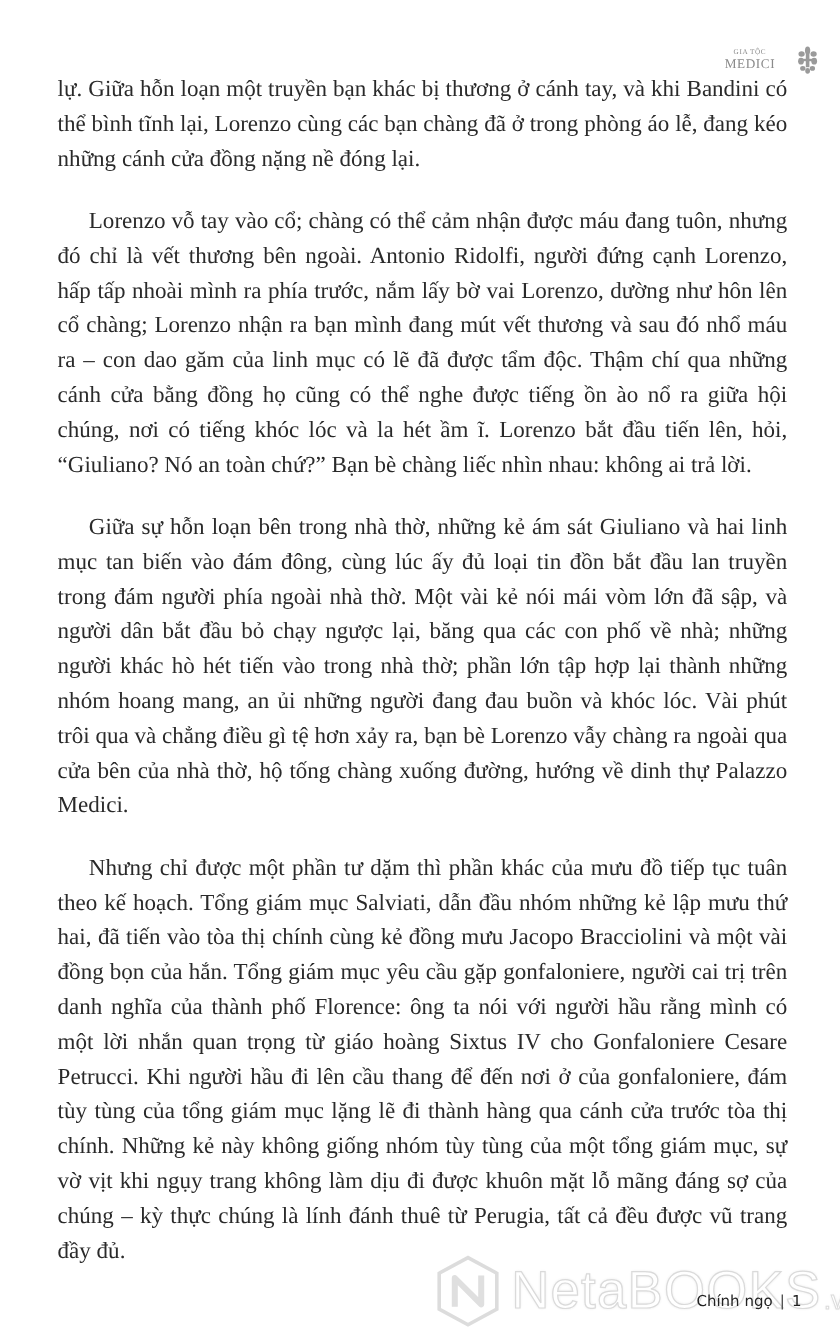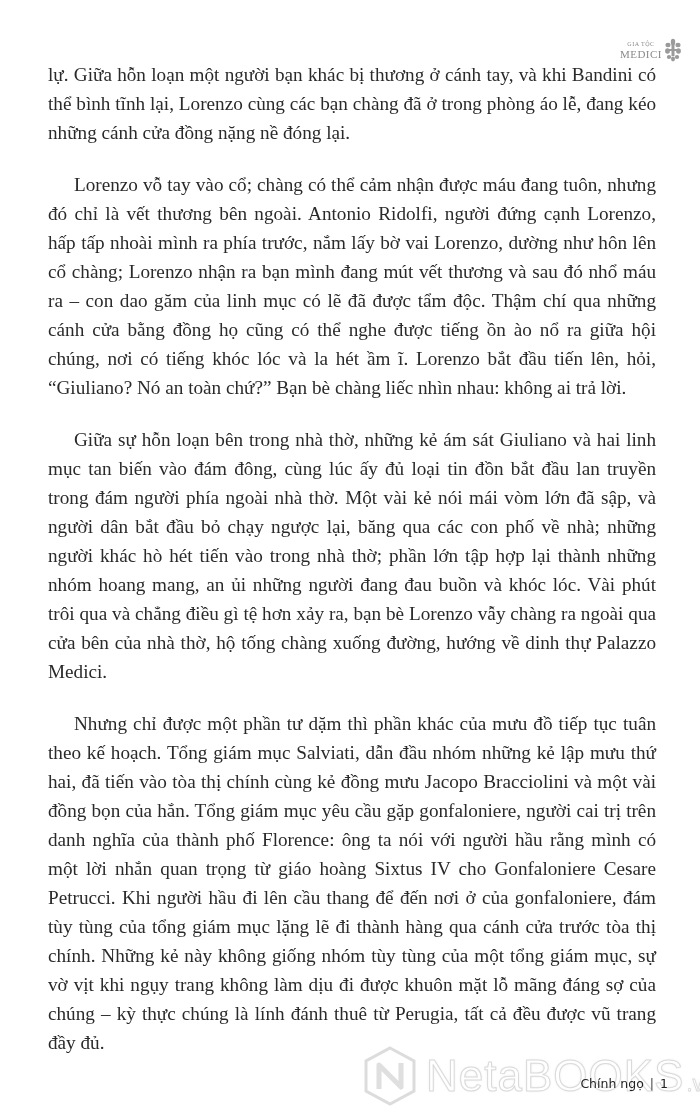--- a/index.html
+++ b/index.html
@@ -19,21 +19,21 @@
       position: absolute;
       left: 0; top: 0;
       width: 700px; height: 1119px;
     }
     .running-header {
       position: absolute;
       right: 18px;
       top: 38px;
       display: flex;
       align-items: center;
-      gap: 2px;
+      gap: 18px;
       color: #8a8a8a;
     }
     .header-text {
       display: flex;
       flex-direction: column;
       align-items: center;
       line-height: 1;
     }
     .header-small {
       font-size: 6px;
@@ -133,21 +133,21 @@
         <ellipse cx="14.5" cy="13" rx="2.4" ry="2.8"></ellipse>
         <rect x="4" y="11" width="10" height="2"></rect>
         <ellipse cx="5" cy="19" rx="2.2" ry="2"></ellipse>
         <ellipse cx="13" cy="19" rx="2.2" ry="2"></ellipse>
         <ellipse cx="9" cy="21" rx="2" ry="2.4"></ellipse>
       </g>
     </svg>
   </div>
 
   <div class="body-text">
-    <p class="para first">lự. Giữa hỗn loạn một người bạn khác bị thương ở cánh tay, và khi Bandini có thể bình tĩnh lại, Lorenzo cùng các bạn chàng đã ở trong phòng áo lễ, đang kéo những cánh cửa đồng nặng nề đóng lại.</p>
+    <p class="para first">lự. Giữa hỗn loạn một truyền bạn khác bị thương ở cánh tay, và khi Bandini có thể bình tĩnh lại, Lorenzo cùng các bạn chàng đã ở trong phòng áo lễ, đang kéo những cánh cửa đồng nặng nề đóng lại.</p>
     <p class="para">Lorenzo vỗ tay vào cổ; chàng có thể cảm nhận được máu đang tuôn, nhưng đó chỉ là vết thương bên ngoài. Antonio Ridolfi, người đứng cạnh Lorenzo, hấp tấp nhoài mình ra phía trước, nắm lấy bờ vai Lorenzo, dường như hôn lên cổ chàng; Lorenzo nhận ra bạn mình đang mút vết thương và sau đó nhổ máu ra – con dao găm của linh mục có lẽ đã được tẩm độc. Thậm chí qua những cánh cửa bằng đồng họ cũng có thể nghe được tiếng ồn ào nổ ra giữa hội chúng, nơi có tiếng khóc lóc và la hét ầm ĩ. Lorenzo bắt đầu tiến lên, hỏi, “Giuliano? Nó an toàn chứ?” Bạn bè chàng liếc nhìn nhau: không ai trả lời.</p>
     <p class="para">Giữa sự hỗn loạn bên trong nhà thờ, những kẻ ám sát Giuliano và hai linh mục tan biến vào đám đông, cùng lúc ấy đủ loại tin đồn bắt đầu lan truyền trong đám người phía ngoài nhà thờ. Một vài kẻ nói mái vòm lớn đã sập, và người dân bắt đầu bỏ chạy ngược lại, băng qua các con phố về nhà; những người khác hò hét tiến vào trong nhà thờ; phần lớn tập hợp lại thành những nhóm hoang mang, an ủi những người đang đau buồn và khóc lóc. Vài phút trôi qua và chẳng điều gì tệ hơn xảy ra, bạn bè  Lorenzo vẫy chàng ra ngoài qua cửa bên của nhà thờ, hộ tống chàng xuống đường, hướng về dinh thự Palazzo Medici.</p>
     <p class="para">Nhưng chỉ được một phần tư dặm thì phần khác của mưu đồ tiếp tục tuân theo kế hoạch. Tổng giám mục Salviati, dẫn đầu nhóm những kẻ lập mưu thứ hai, đã tiến vào tòa thị chính cùng kẻ đồng mưu Jacopo Bracciolini và một vài đồng bọn của hắn. Tổng giám mục yêu cầu gặp gonfaloniere, người cai trị trên danh nghĩa của thành phố Florence: ông ta nói với người hầu rằng mình có một lời nhắn quan trọng từ giáo hoàng Sixtus IV cho Gonfaloniere Cesare Petrucci. Khi người hầu đi lên cầu thang để đến nơi ở của gonfaloniere, đám tùy tùng của tổng giám mục lặng lẽ đi thành hàng qua cánh cửa trước tòa thị chính. Những kẻ này không giống nhóm tùy tùng của một tổng giám mục, sự vờ vịt khi ngụy trang không làm dịu đi được khuôn mặt lỗ mãng đáng sợ của chúng – kỳ thực chúng là lính đánh thuê từ Perugia, tất cả đều được vũ trang đầy đủ.</p>
   </div>
 
   <div class="watermark">
     <svg class="wm-logo" viewBox="0 0 56 62">
       <polygon points="28,3 52,16 52,46 28,59 4,46 4,16" fill="#ffffff" stroke="#d9d9d9" stroke-width="3"></polygon>
       <path d="M17 44 V20 L39 42 V18" fill="none" stroke="#dcdcdc" stroke-width="5" stroke-linejoin="round"></path>
     </svg>

